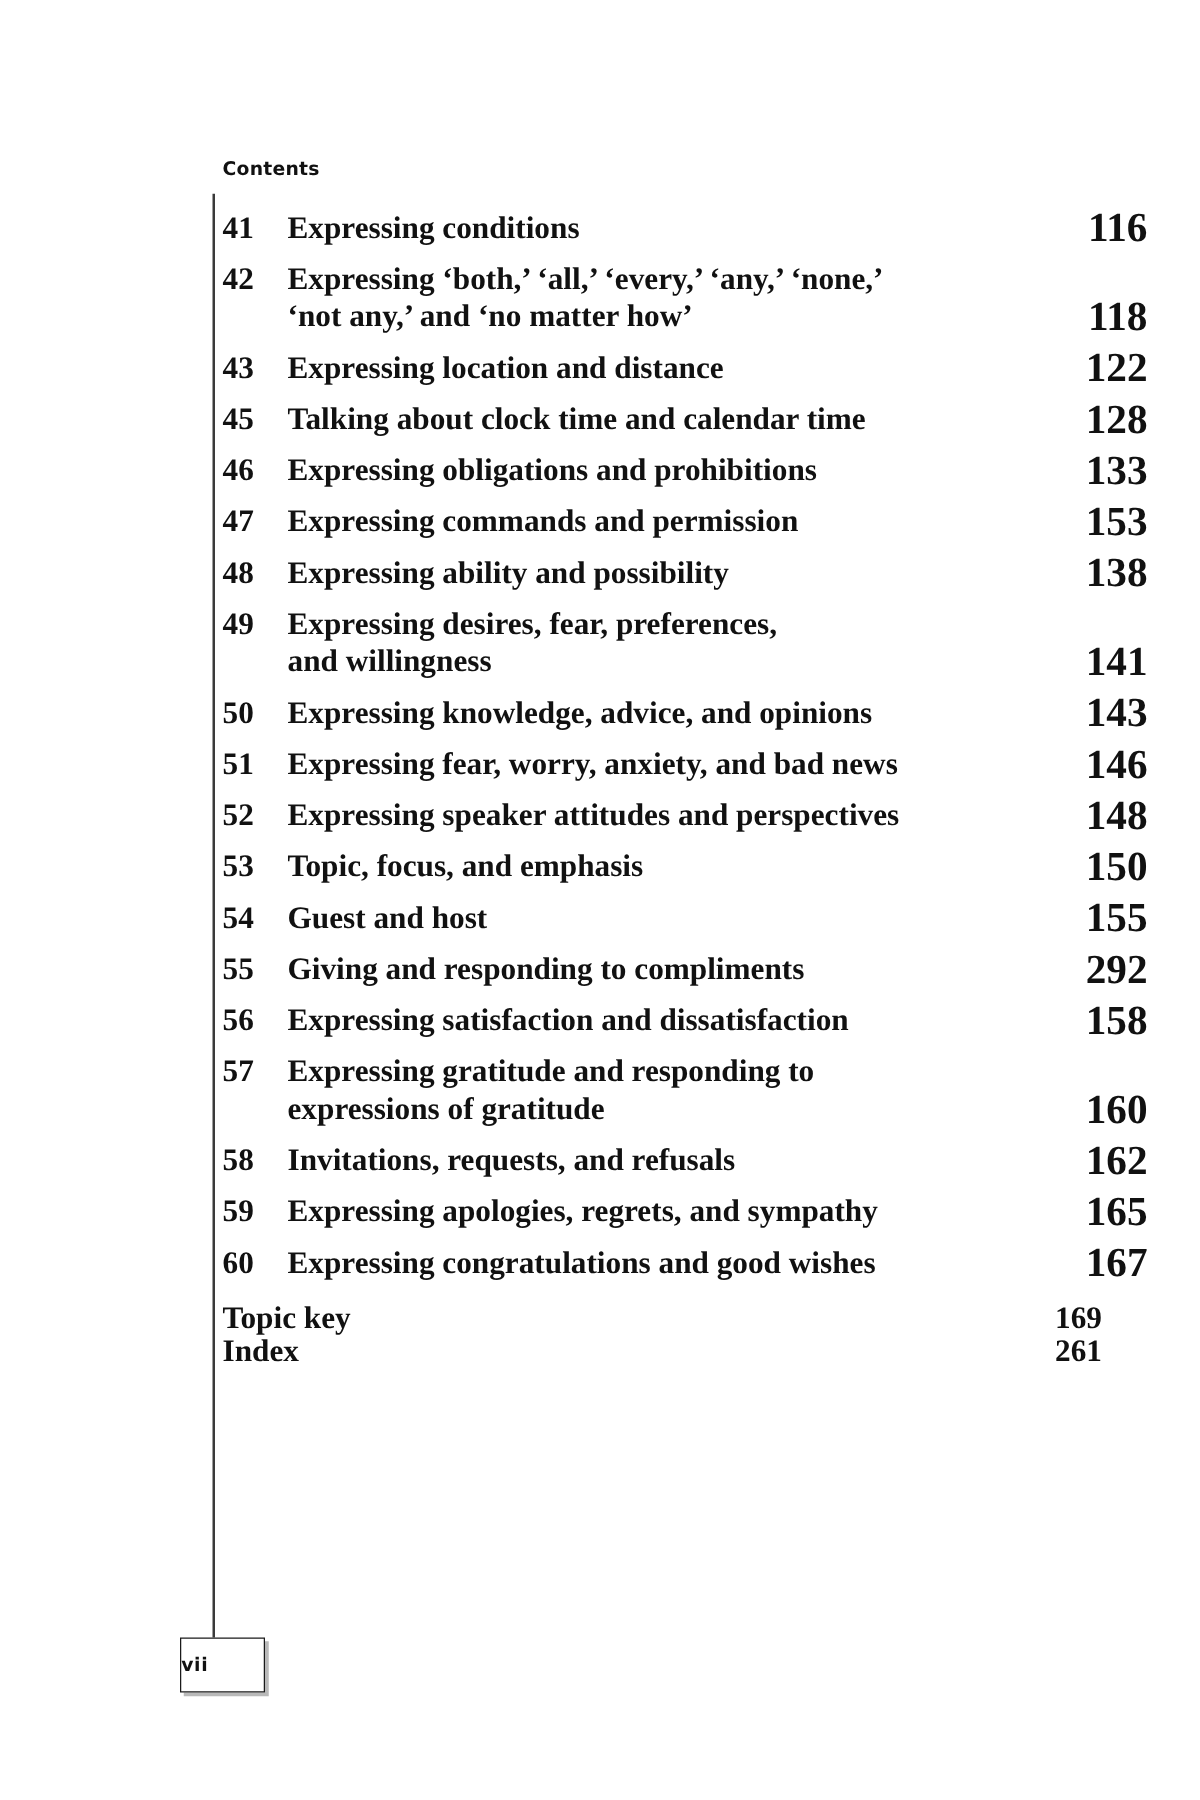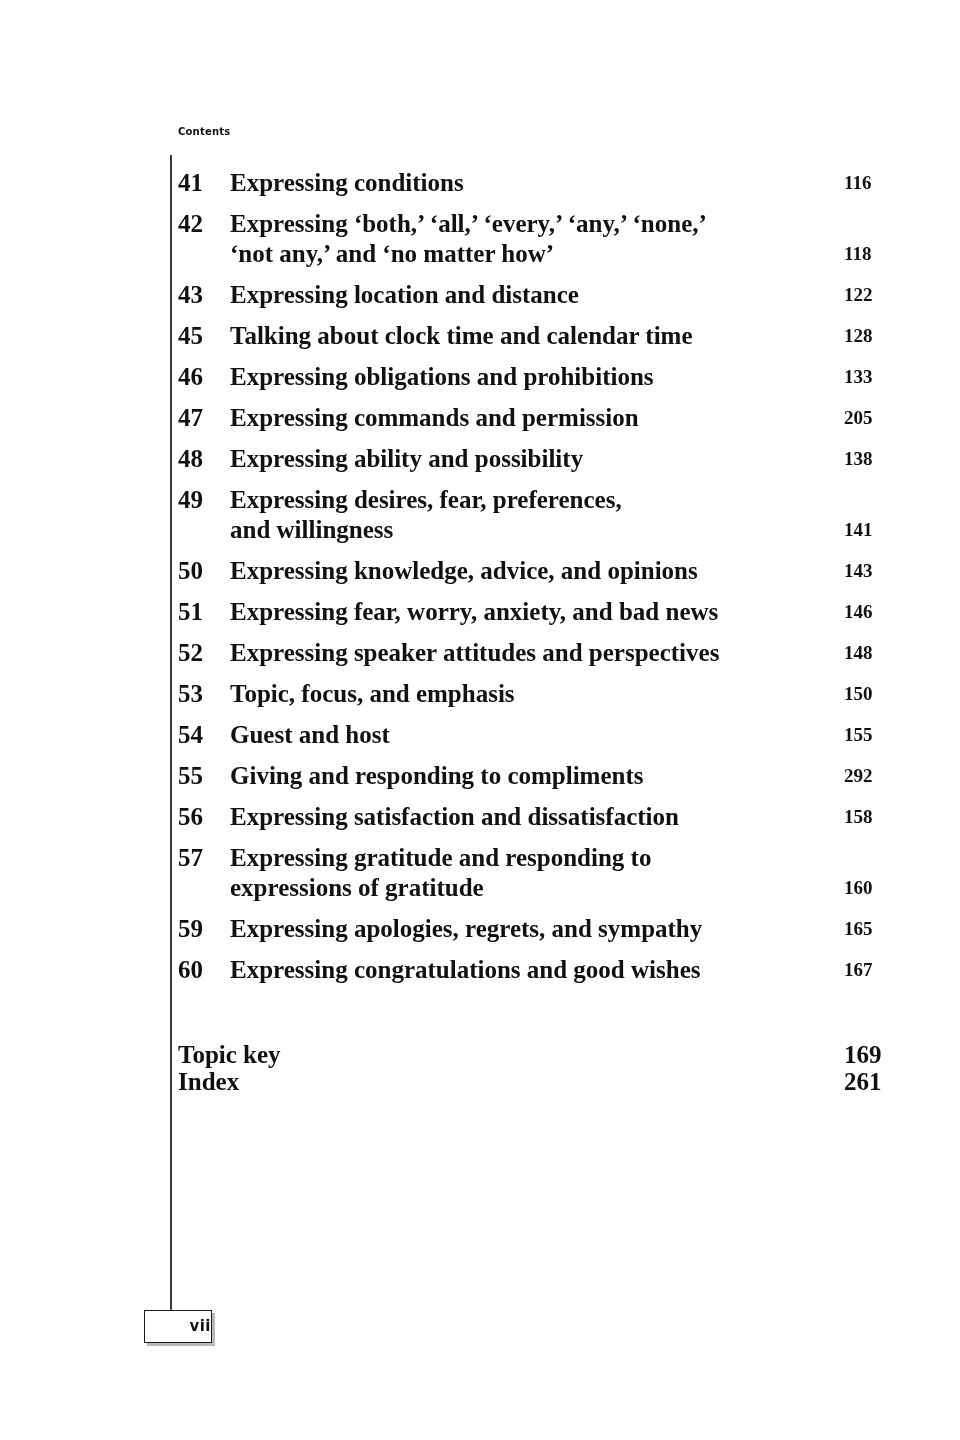--- a/index.html
+++ b/index.html
@@ -18,48 +18,48 @@
     overflow: hidden;
   }
 
   
   .running-head {
     position: absolute;
     left: 178px;
     top: 126px;
     font-family: "DejaVu Sans", "Liberation Sans", sans-serif;
     font-weight: bold;
-    font-size: 10px;
+    font-size: 15px;
     letter-spacing: 0.2px;
     color: #111111;
   }
 
   
   .spine-rule {
     position: absolute;
     left: 170px;
     top: 155px;
     width: 2px;
     height: 1158px;
     background: #3a3a3a;
   }
 
   
   .folio {
     position: absolute;
     left: 144px;
     top: 1310px;
     width: 68px;
-    height: 33px;
+    height: 44px;
     border: 1.6px solid #1a1a1a;
     background: #ffffff;
     box-shadow: 3px 3px 0 0 #b9b9b9;
     display: flex;
     align-items: center;
-    justify-content: flex-end;
+    justify-content: flex-start;
   }
   .folio-label {
     font-family: "DejaVu Sans", "Liberation Sans", sans-serif;
     font-weight: bold;
     font-size: 15px;
     letter-spacing: 0.5px;
     color: #111111;
     line-height: 1;
   }
 
@@ -94,22 +94,22 @@
     color: #111111;
     max-width: 580px;
   }
   .entry-title .tline { display: block; white-space: nowrap; }
 
   .entry-page {
     position: absolute;
     right: 0;
     bottom: 0;
     width: 74px;
-    text-align: left;
-    font-size: 19px;
+    text-align: right;
+    font-size: 33px;
     font-weight: bold;
     line-height: 30px;
     color: #111111;
   }
 
   
   .backmatter {
     position: absolute;
     left: 178px;
     top: 1041px;
@@ -179,21 +179,21 @@
       <div class="entry-title">
         <span class="tline">Expressing obligations and prohibitions</span>
       </div>
       <div class="entry-page">133</div>
     </div>
     <div class="toc-entry">
       <div class="entry-num">47</div>
       <div class="entry-title">
         <span class="tline">Expressing commands and permission</span>
       </div>
-      <div class="entry-page">205</div>
+      <div class="entry-page">153</div>
     </div>
     <div class="toc-entry">
       <div class="entry-num">48</div>
       <div class="entry-title">
         <span class="tline">Expressing ability and possibility</span>
       </div>
       <div class="entry-page">138</div>
     </div>
     <div class="toc-entry">
       <div class="entry-num">49</div>
@@ -252,20 +252,27 @@
       </div>
       <div class="entry-page">158</div>
     </div>
     <div class="toc-entry">
       <div class="entry-num">57</div>
       <div class="entry-title">
         <span class="tline">Expressing gratitude and responding to</span>
         <span class="tline">expressions of gratitude</span>
       </div>
       <div class="entry-page">160</div>
+    </div>
+    <div class="toc-entry">
+      <div class="entry-num">58</div>
+      <div class="entry-title">
+        <span class="tline">Invitations, requests, and refusals</span>
+      </div>
+      <div class="entry-page">162</div>
     </div>
     <div class="toc-entry">
       <div class="entry-num">59</div>
       <div class="entry-title">
         <span class="tline">Expressing apologies, regrets, and sympathy</span>
       </div>
       <div class="entry-page">165</div>
     </div>
     <div class="toc-entry">
       <div class="entry-num">60</div>

